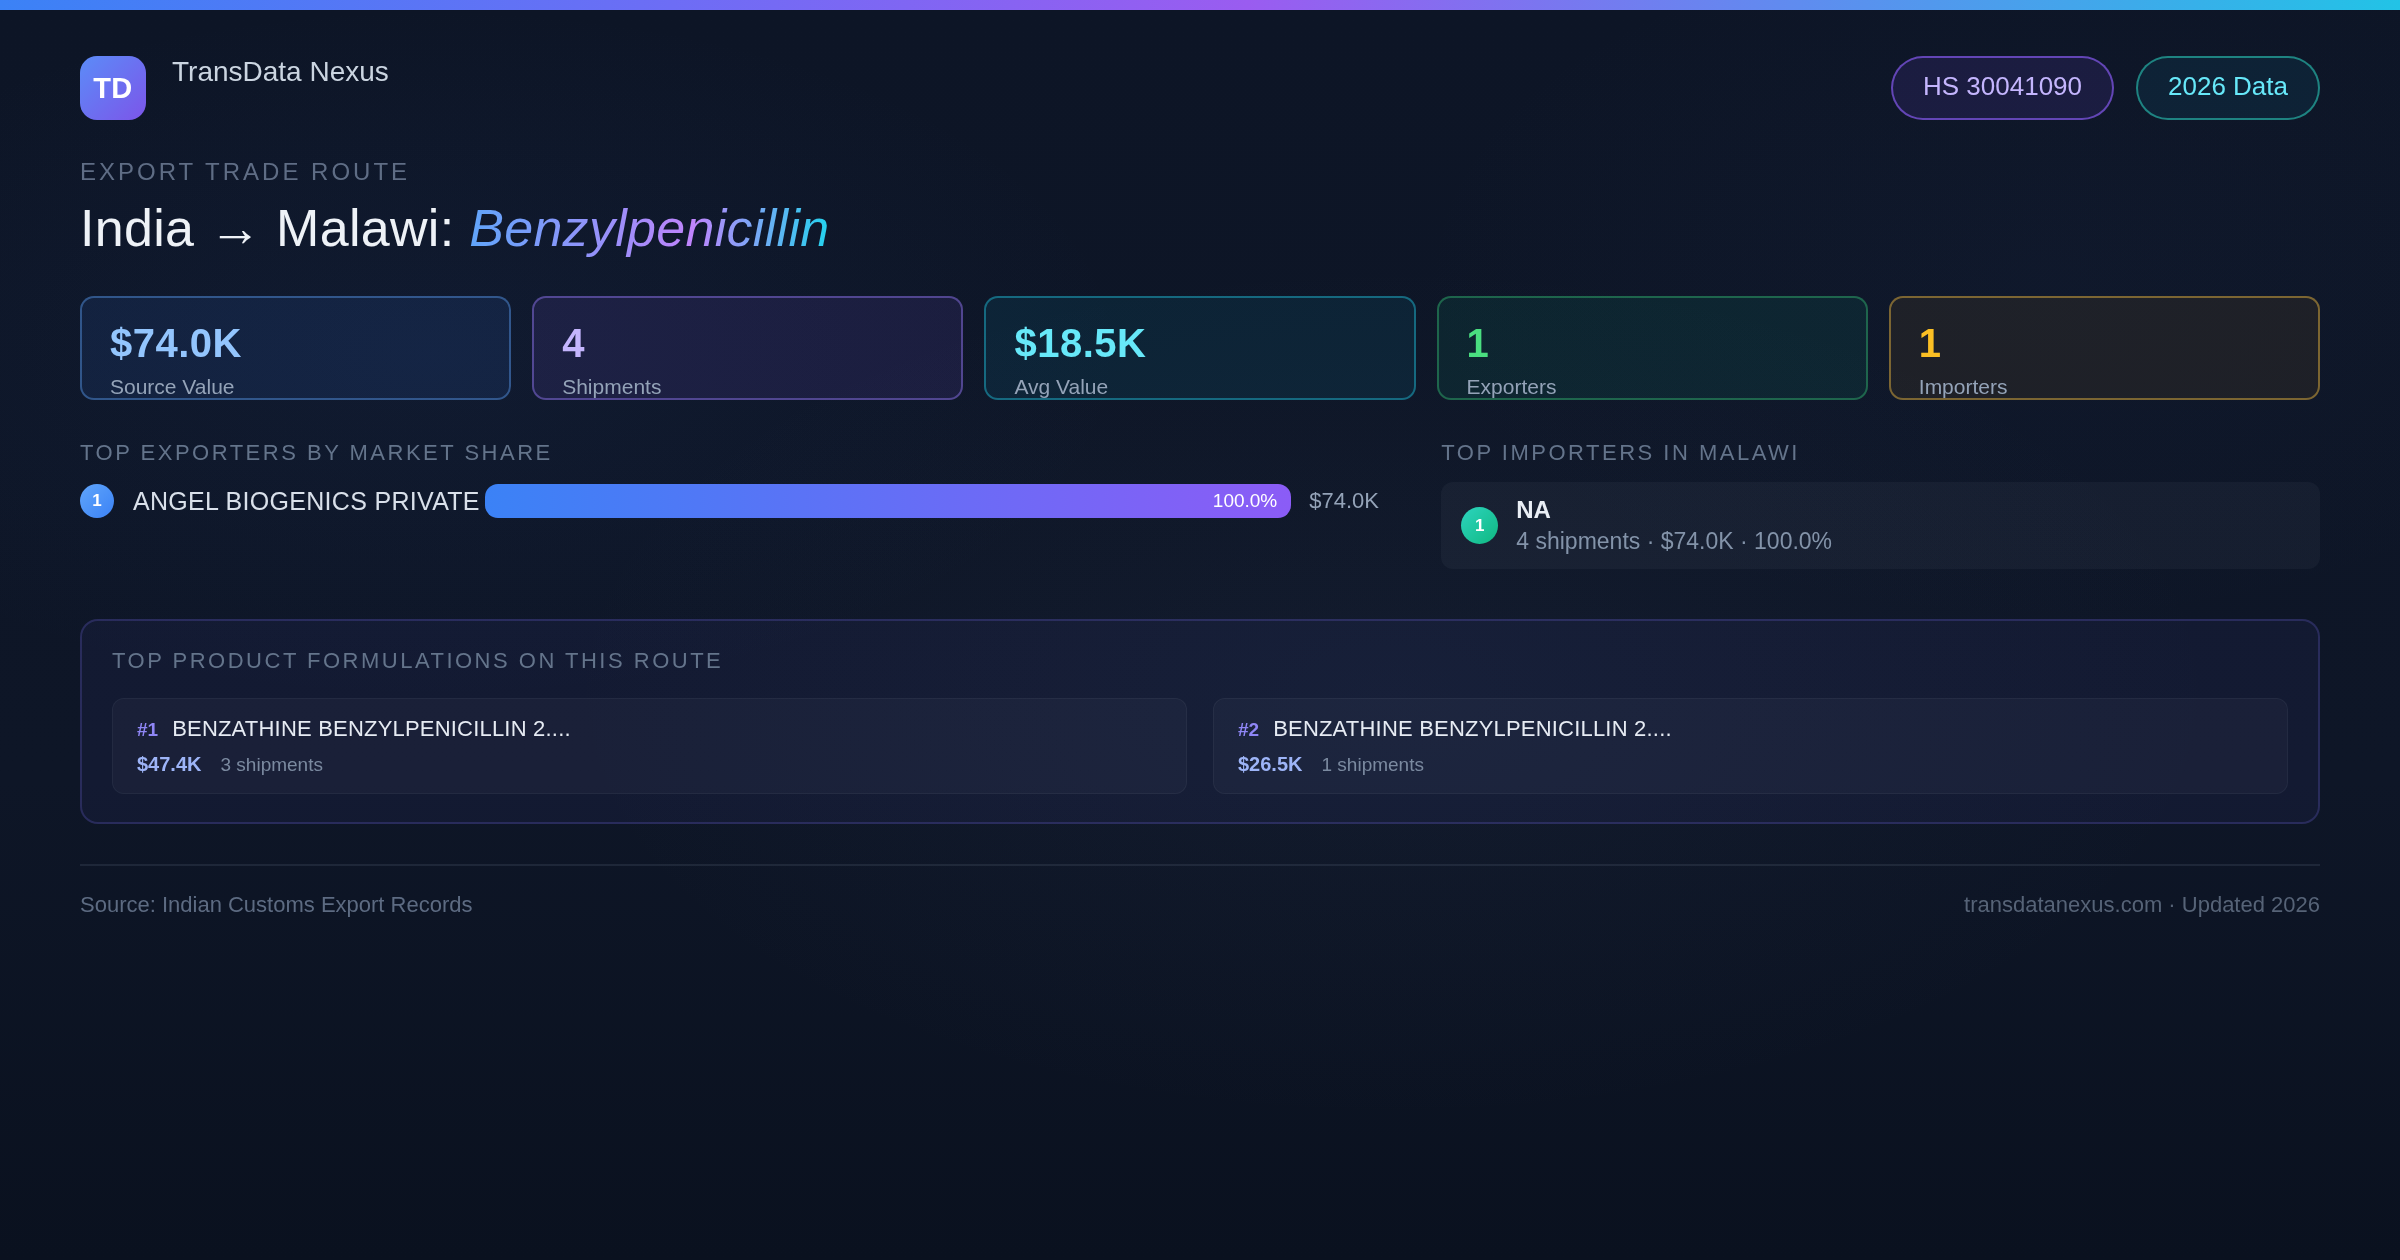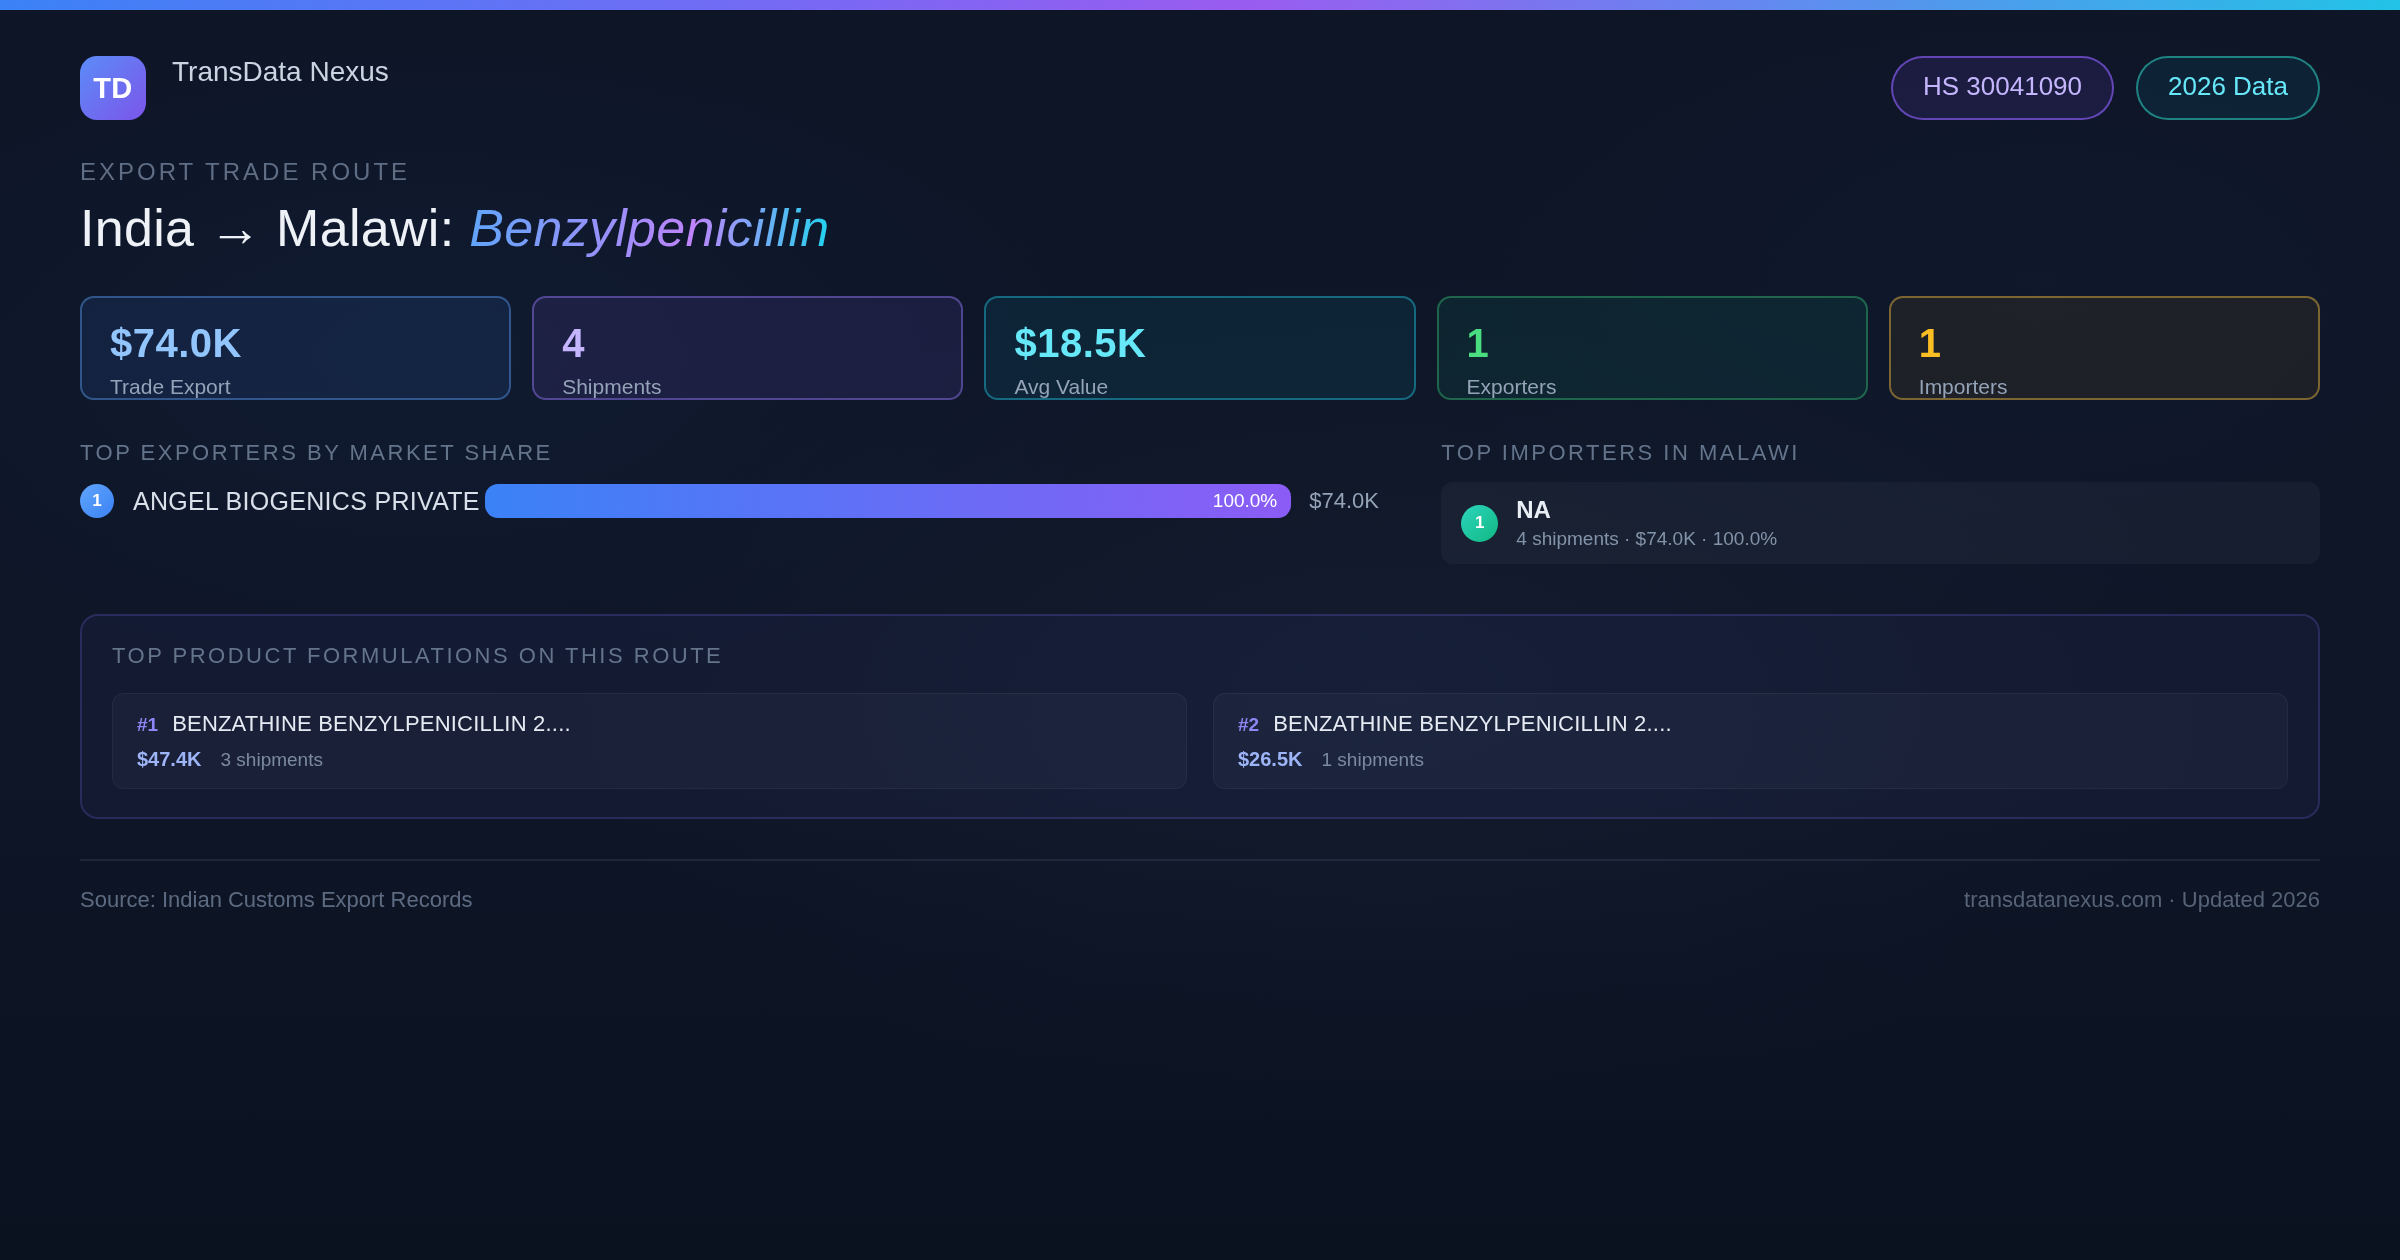--- a/index.html
+++ b/index.html
@@ -85,21 +85,21 @@
     padding: 14px 20px; display: flex; align-items: center; min-height: 66px;
   }
   .importer-dot {
     width: 37px; height: 37px; border-radius: 50%; flex: none;
     display: flex; align-items: center; justify-content: center;
     font-size: 17px; font-weight: 700; color: #ffffff;
     background: linear-gradient(135deg, #2dd4bf, #10b981);
   }
   .importer-info { margin-left: 18px; }
   .importer-name { font-size: 24px; font-weight: 600; color: #e9eef5; }
-  .importer-detail { margin-top: 4px; font-size: 19px; color: #8393a9; }
+  .importer-detail { margin-top: 4px; font-size: 23px; color: #8393a9; }
 
   
   .formulations {
     margin-top: 50px; border-radius: 18px;
     background: rgba(99, 102, 241, 0.06);
     border: 2px solid rgba(124, 108, 240, 0.22);
     padding: 27px 30px 28px 30px;
   }
   .form-grid { margin-top: 24px; display: grid; grid-template-columns: 1fr 1fr; gap: 26px; }
   .form-card {
@@ -139,21 +139,21 @@
       <div class="badge badge-year">2026 Data</div>
     </div>
   </div>
 
   <div class="kicker">EXPORT TRADE ROUTE</div>
   <div class="title"><span>India → Malawi: </span><span class="accent">Benzylpenicillin</span></div>
 
   <div class="stats">
     <div class="stat-card sc-blue">
       <div class="stat-value" style="color: rgb(147, 197, 253);">$74.0K</div>
-      <div class="stat-label">Trade Export</div>
+      <div class="stat-label">Source Value</div>
     </div>
     <div class="stat-card sc-purple">
       <div class="stat-value" style="color: rgb(196, 181, 253);">4</div>
       <div class="stat-label">Shipments</div>
     </div>
     <div class="stat-card sc-cyan">
       <div class="stat-value" style="color: rgb(103, 232, 249);">$18.5K</div>
       <div class="stat-label">Avg Value</div>
     </div>
     <div class="stat-card sc-green">

